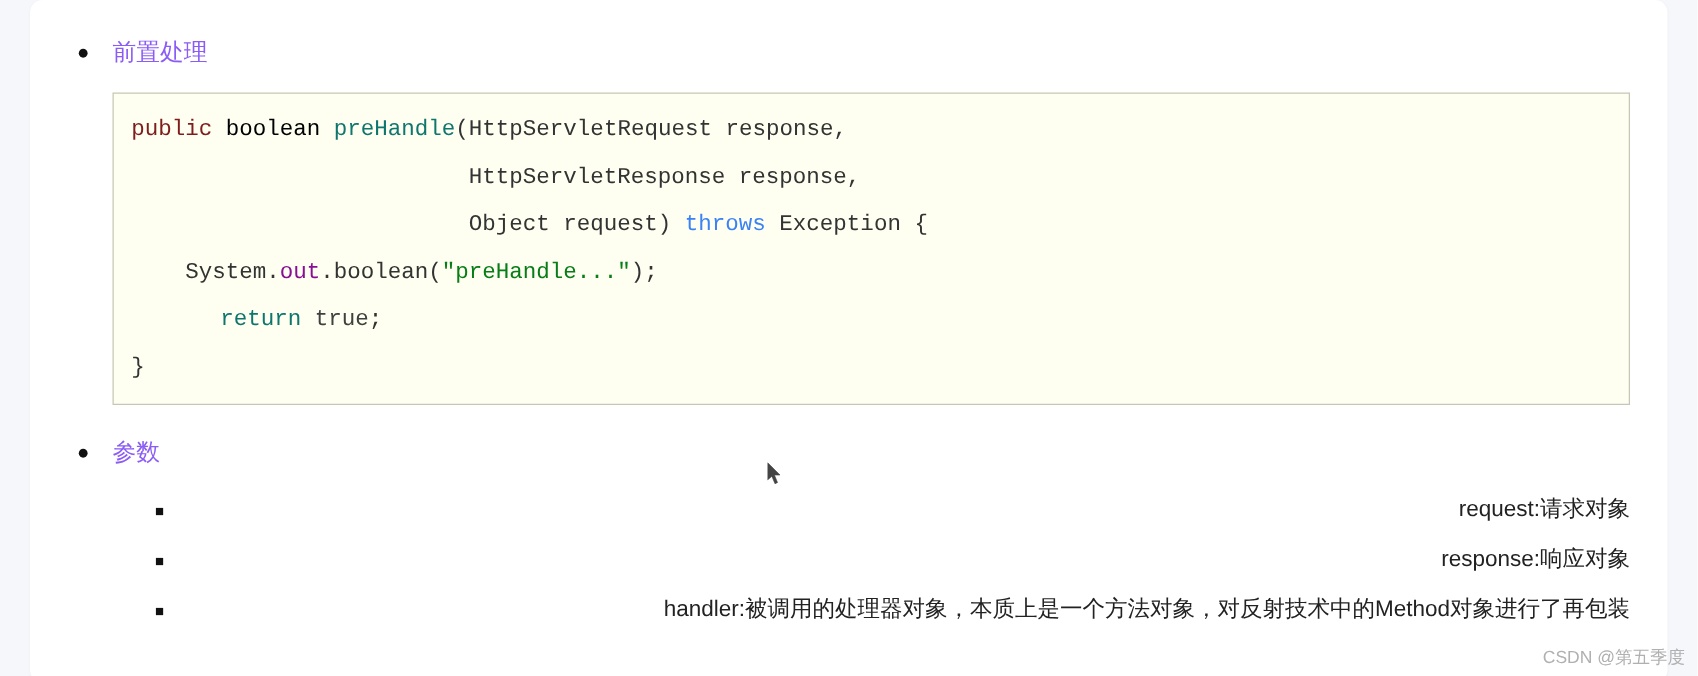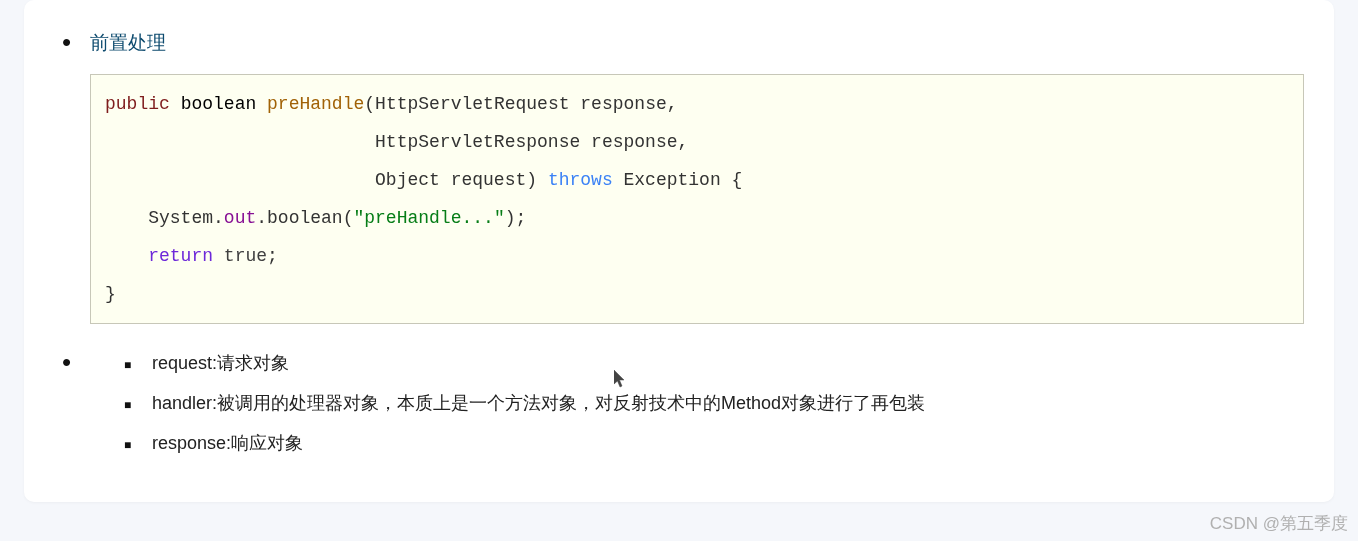--- a/index.html
+++ b/index.html
@@ -34,48 +34,49 @@
       content: "•";
       position: absolute;
       left: -28px;
       top: 0;
       font-size: 26px;
       line-height: 24px;
       color: #111;
     }
     .heading {
       font-size: 19px;
-      color: #0c4a6e;
+      color: #8b5cf6;
       line-height: 26px;
       margin-bottom: 18px;
     }
     .codeblock {
       background: #fefff1;
       border: 1px solid #c7c7b8;
       padding: 10px 14px 10px 14px;
       margin-bottom: 26px;
       font-family: "Consolas", "Monaco", "Courier New", monospace;
       font-size: 18px;
       line-height: 38px;
       color: #333;
       white-space: pre;
       overflow-x: auto;
     }
     .kw-public { color: #7f1d1d; }
     .kw-boolean { color: #000000; }
     .kw-throws { color: #3b82f6; }
-    .kw-return { color: #6d28d9; }
+    .kw-return { color: #0f766e; margin-left: 28px; }
     .kw-true { color: #404040; }
-    .method-name { color: #a16207; }
+    .method-name { color: #0f766e; }
     .static-field { color: #871094; }
     .str { color: #067d17; }
     ul.inner {
       list-style: none;
       padding-left: 62px;
       margin-top: 14px;
+      text-align: right;
     }
     ul.inner > li {
       position: relative;
       font-size: 18px;
       color: #222;
       line-height: 26px;
       margin-bottom: 14px;
     }
     ul.inner > li::before {
       content: "■";
@@ -91,44 +92,45 @@
       top: 370px;
       font-size: 14px;
       color: #555;
       transform: rotate(0deg);
       pointer-events: none;
     }
     .watermark {
       position: absolute;
       right: 10px;
       bottom: 6px;
-      font-size: 17px;
+      font-size: 14px;
       color: #b0b0b0;
       font-family: -apple-system, sans-serif;
     }
   </style>
 </head>
 <body>
 
 <div class="card">
   <ul class="outer">
     <li>
       <div class="heading">前置处理</div>
       <div class="codeblock"><span class="kw-public">public</span><span> </span><span class="kw-boolean">boolean</span><span> </span><span class="method-name">preHandle</span><span>(HttpServletRequest response,</span>
 <span>                         HttpServletResponse response,</span>
 <span>                         Object request) </span><span class="kw-throws">throws</span><span> Exception {</span>
 <span>    System.</span><span class="static-field">out</span><span>.boolean(</span><span class="str">"preHandle..."</span><span>);</span>
 <span>    </span><span class="kw-return">return</span><span> </span><span class="kw-true">true</span><span>;</span>
 <span>}</span></div>
     </li>
     <li>
+      <div class="heading">参数</div>
       <ul class="inner">
         <li>request:请求对象</li>
+        <li>response:响应对象</li>
         <li>handler:被调用的处理器对象，本质上是一个方法对象，对反射技术中的Method对象进行了再包装</li>
-        <li>response:响应对象</li>
       </ul>
     </li>
   </ul>
 </div>
 
 <div class="cursor">
   <svg width="12" height="18" viewBox="0 0 12 18">
     <path d="M0 0 L0 14 L3.5 11 L6 17 L8 16 L5.5 10 L10 10 Z" fill="#444" stroke="#444" stroke-width="0.5"></path>
   </svg>
 </div>

